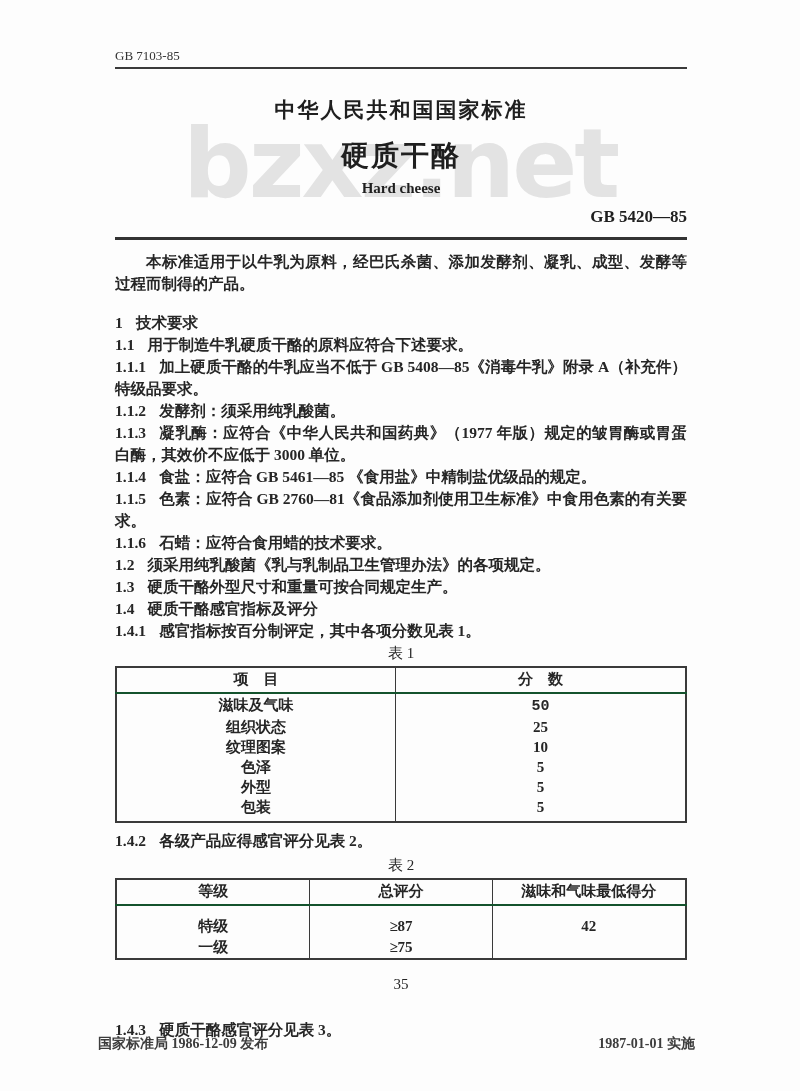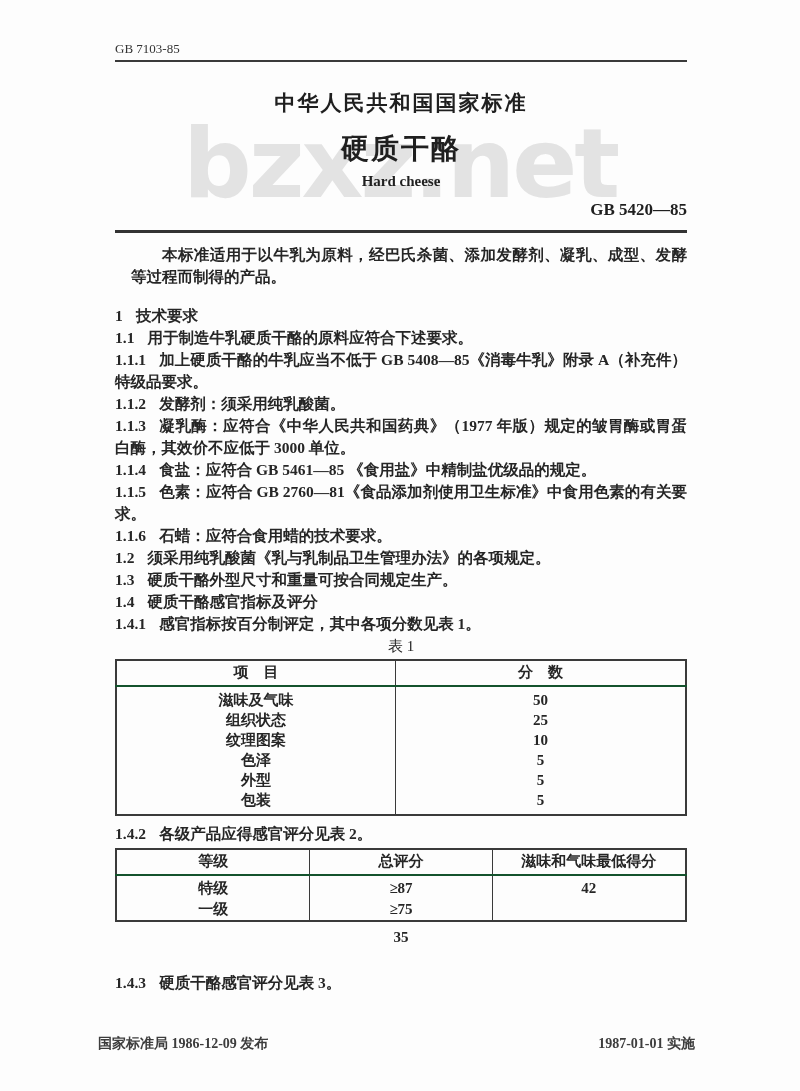--- a/index.html
+++ b/index.html
@@ -24,21 +24,21 @@
     font-family: "DejaVu Sans", "Liberation Sans", sans-serif;
     font-weight: bold;
     font-size: 96px;
     letter-spacing: -3px;
     color: #e3e3e3;
     user-select: none;
   }
   .content {
     position: absolute;
     left: 115px;
-    top: 8px;
+    top: 15px;
     width: 572px;
     z-index: 1;
   }
   .doc-code {
     margin-top: 33px;
     font-size: 13px;
     font-weight: normal;
     color: #333;
   }
   .thin-rule {
@@ -75,21 +75,21 @@
     font-size: 17px;
     font-weight: bold;
     color: #1f1f1f;
   }
   .thick-rule {
     margin-top: 10px;
     height: 3px;
     background: #333;
   }
   .intro {
-    margin: 11px 0 0 16px;
+    margin: 11px 0 0 0;
     font-size: 15.5px;
     line-height: 22px;
     font-weight: bold;
     text-align: justify;
     text-indent: 2em;
     color: #262626;
   }
   .clauses {
     margin-top: 17px;
   }
@@ -128,35 +128,35 @@
   }
   table.std-table td {
     text-align: center;
     padding: 0;
     height: 20px;
     line-height: 20px;
   }
   table.tbl1 th:first-child, table.tbl1 td:first-child {
     border-right: 1px solid #3a3a3a;
   }
-  table.tbl1 tbody tr:first-child td { padding-top: 3px; }
+  table.tbl1 tbody tr:first-child td { padding-top: 3px; font-family: Liberation Mono, monospace; }
   table.tbl1 tbody tr:last-child td { padding-bottom: 4px; }
   table.tbl2 th:nth-child(1), table.tbl2 td:nth-child(1) {
     border-right: 1px solid #3a3a3a;
   }
   table.tbl2 th:nth-child(2), table.tbl2 td:nth-child(2) {
     border-right: 1px solid #3a3a3a;
   }
   table.tbl2 td { height: 21px; line-height: 21px; }
-  table.tbl2 tbody tr:first-child td { padding-top: 2px; }
+  table.tbl2 tbody tr:first-child td { padding-top: 10px; }
   .below-note {
-    margin-top: 7px;
-    text-align: center;
-    font-size: 15px;
-    font-weight: bold;
+    margin-top: 16px;
+    text-align: center;
+    font-size: 15px;
+    font-weight: normal;
     color: #262626;
   }
   .clause-after-t1 { margin-top: 7px; }
   .clause-last { margin-top: 26px; }
   .cap-t2 { margin-top: 4px; }
   .footer {
     position: absolute;
     left: 98px;
     right: 105px;
     bottom: 38px;
@@ -236,20 +236,21 @@
           </tr>
         <tr>
             <td>包装</td>
             <td>5</td>
           </tr>
       </tbody>
     </table>
 
     <div class="clause clause-after-t1"><span class="cnum">1.4.2</span><span class="ctext">各级产品应得感官评分见表 2。</span></div>
 
+    <div class="tbl-caption cap-t2">表 2</div>
     <table class="std-table tbl2">
       <colgroup>
           <col style="width:34%">
           <col style="width:32%">
           <col style="width:34%">
         </colgroup>
       <thead>
         <tr>
           <th>等级</th>
           <th>总评分</th>

